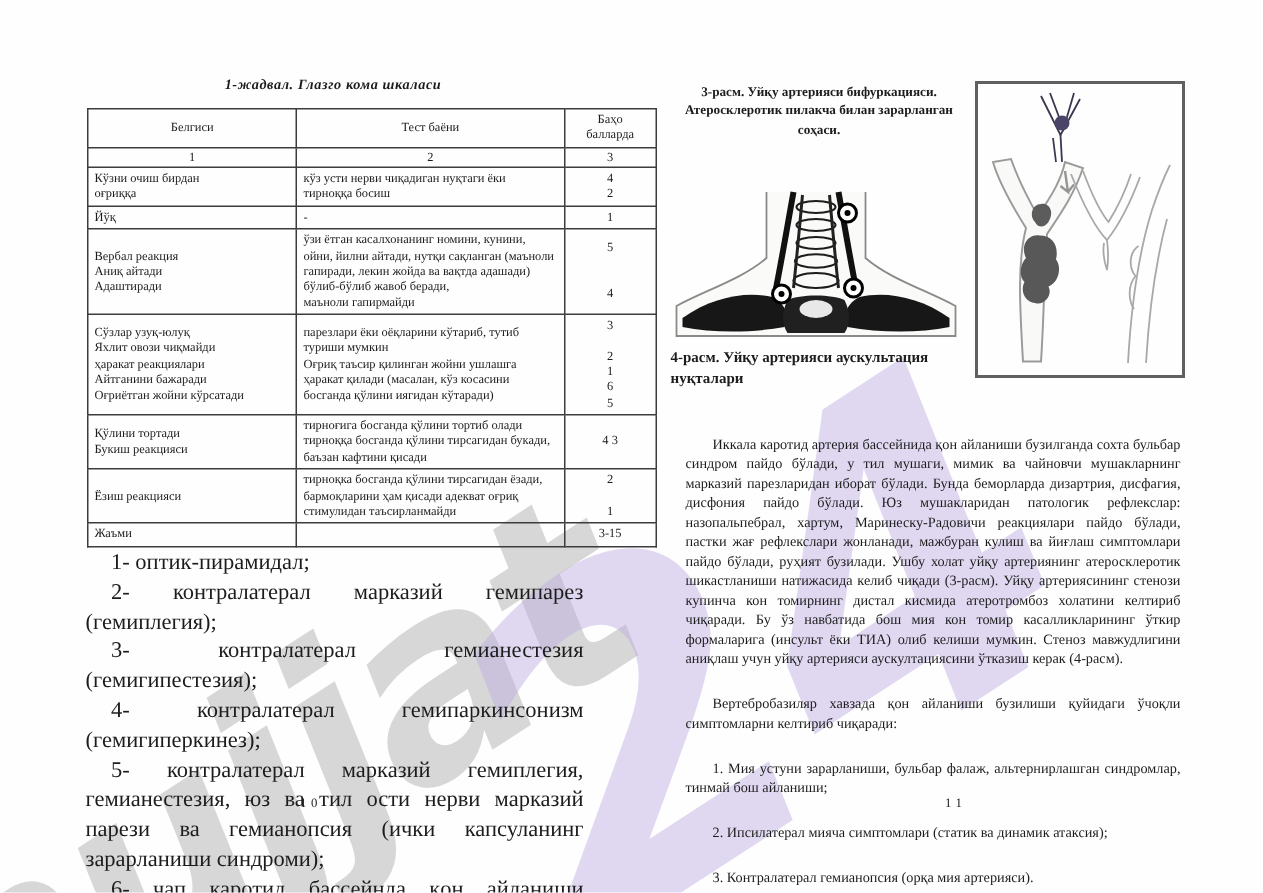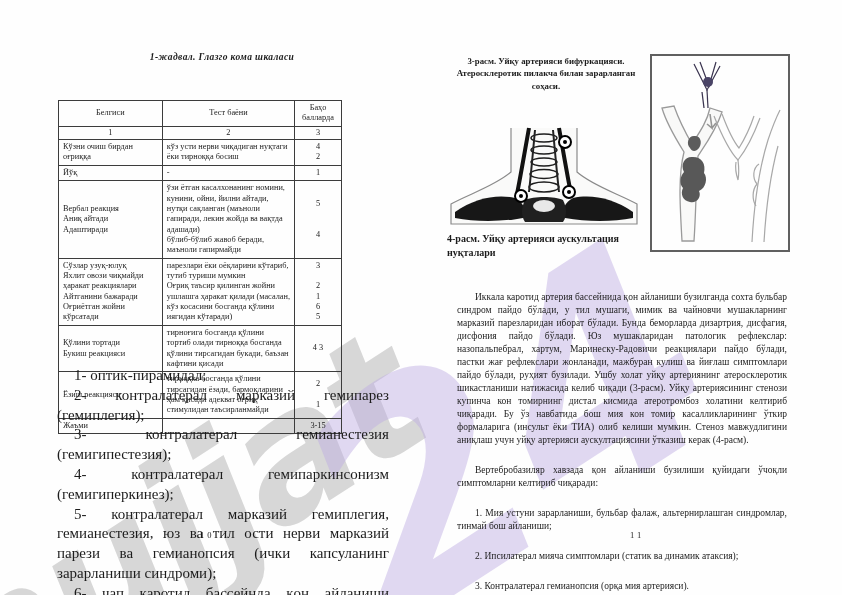--- a/index.html
+++ b/index.html
@@ -14,21 +14,21 @@
       font-family:"DejaVu Sans",sans-serif;font-weight:bold;font-style:italic;
       white-space:nowrap;user-select:none;}
   .wm-left{left:8px;top:555px;font-size:175px;letter-spacing:-6px;
       color:rgba(158,158,158,0.40);transform:rotate(-33deg);transform-origin:0 100%;}
   .wm-right{left:432px;top:345px;font-size:300px;letter-spacing:-4px;
       color:rgba(189,170,226,0.45);transform:rotate(-33deg);transform-origin:0 100%;}
   
   .page{position:absolute;z-index:1;}
   .lp-title{left:57px;top:52px;width:330px;text-align:center;
       font-weight:bold;font-size:9.5px;letter-spacing:0.4px;font-style:italic;}
-  .lp-table{left:58px;top:72px;width:284px;margin-top:28px;}
+  .lp-table{left:58px;top:72px;width:380px;}
   table{border-collapse:collapse;width:100%;table-layout:fixed;
       font-size:8.3px;line-height:1.25;}
   td,th{border:1px solid #3c3c3c;padding:2px 4px;vertical-align:middle;
       font-weight:normal;}
   th{text-align:center;}
   .c-sign{width:37%;}
   .c-test{width:48%;}
   .c-score{width:15%;text-align:center;}
   .pre{white-space:pre-line;}
   .num-row td{text-align:center;padding:1px;}

